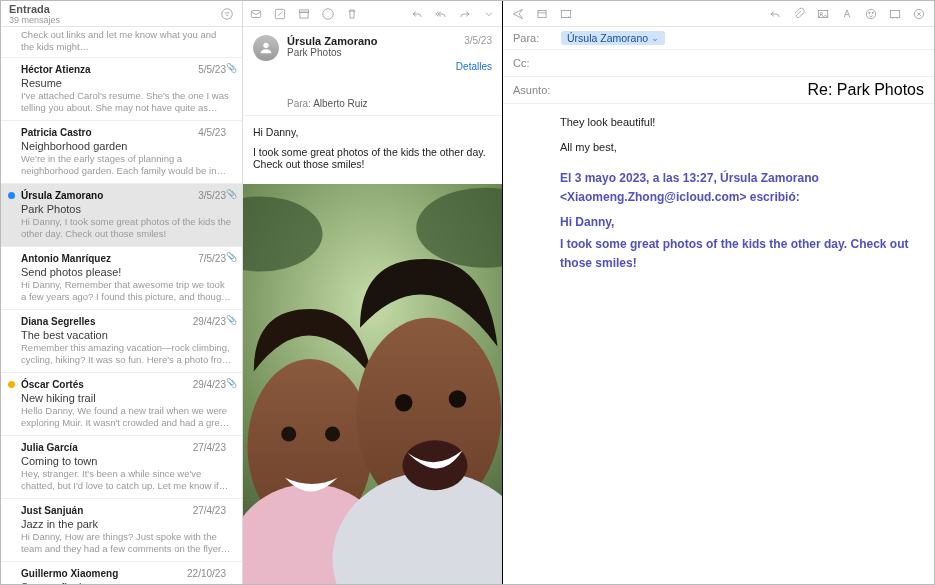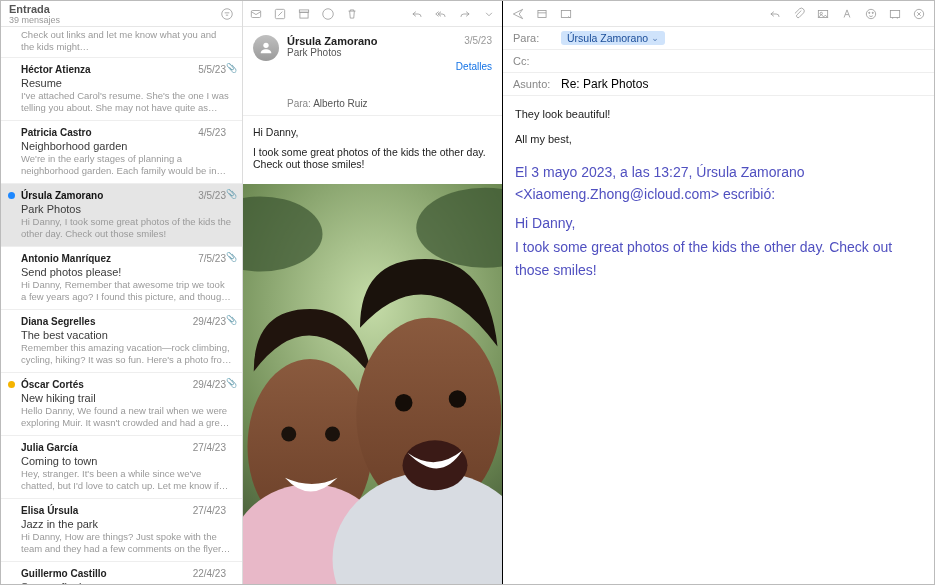--- a/index.html
+++ b/index.html
@@ -146,34 +146,36 @@
   }
   .row .lbl { color:#888; width:48px; }
   .pill {
     background:#cfe3fb; color:#1a4d99;
     border-radius: 3px; padding: 1px 6px;
     font-size: 10.5px;
     display:inline-flex; align-items:center; gap:3px;
   }
   .pill .chev { font-size:9px; color:#5a80b8; }
   .row input {
-    border:none; outline:none; font-size:12px; flex:1; background:transparent;
+    border:none; outline:none; font-size:16px; flex:1; background:transparent;text-align:right;
   }
   .compose-body {
     flex:1;
     padding: 10px 12px;
     font-size: 11px;
     color:#222;
     line-height:1.5;
+    margin-left:45px;
   }
   .compose-body .orig { margin-top: 14px; }
   .compose-body .quote {
     color:#5050c0;
-    font-size:14px;
+    font-size:12px;
     line-height:1.6;
+    font-weight:bold;
   }
   .compose-body .quote p { margin: 2px 0; }
   .compose-body .quote .meta { margin-bottom:6px;}
 </style>
 </head>
 <body>
 
 <div class="list-pane">
   <div class="list-header">
     <div>
@@ -234,28 +236,28 @@
           <div class="subject">New hiking trail</div>
           <div class="preview">Hello Danny, We found a new trail when we were exploring Muir. It wasn't crowded and had a great view. Have you been on any…</div>
         </div>
         <div class="msg">
           <span class="sender">Julia García</span>
           <span class="date">27/4/23</span>
           <div class="subject">Coming to town</div>
           <div class="preview">Hey, stranger. It's been a while since we've chatted, but I'd love to catch up. Let me know if you can spare an hour. We have so…</div>
         </div>
         <div class="msg">
-          <span class="sender">Elisa Úrsula</span>
+          <span class="sender">Just Sanjuán</span>
           <span class="date">27/4/23</span>
           <div class="subject">Jazz in the park</div>
           <div class="preview">Hi Danny, How are things? Just spoke with the team and they had a few comments on the flyer. Are you able to make these ch…</div>
         </div>
         <div class="msg">
-          <span class="sender">Guillermo Castillo</span>
-          <span class="date">22/4/23</span>
+          <span class="sender">Guillermo Xiaomeng</span>
+          <span class="date">22/10/23</span>
           <div class="subject">Season finale</div>
           <div class="preview">Did you see the final episode last night? I screamed at the TV at the last scene. I can't believe it! What did you think? Do you thi…</div>
         </div>
       </div>
   </div>
 </div>
 
 <div class="view-pane">
   <div class="toolbar">
     <span class="ico">

